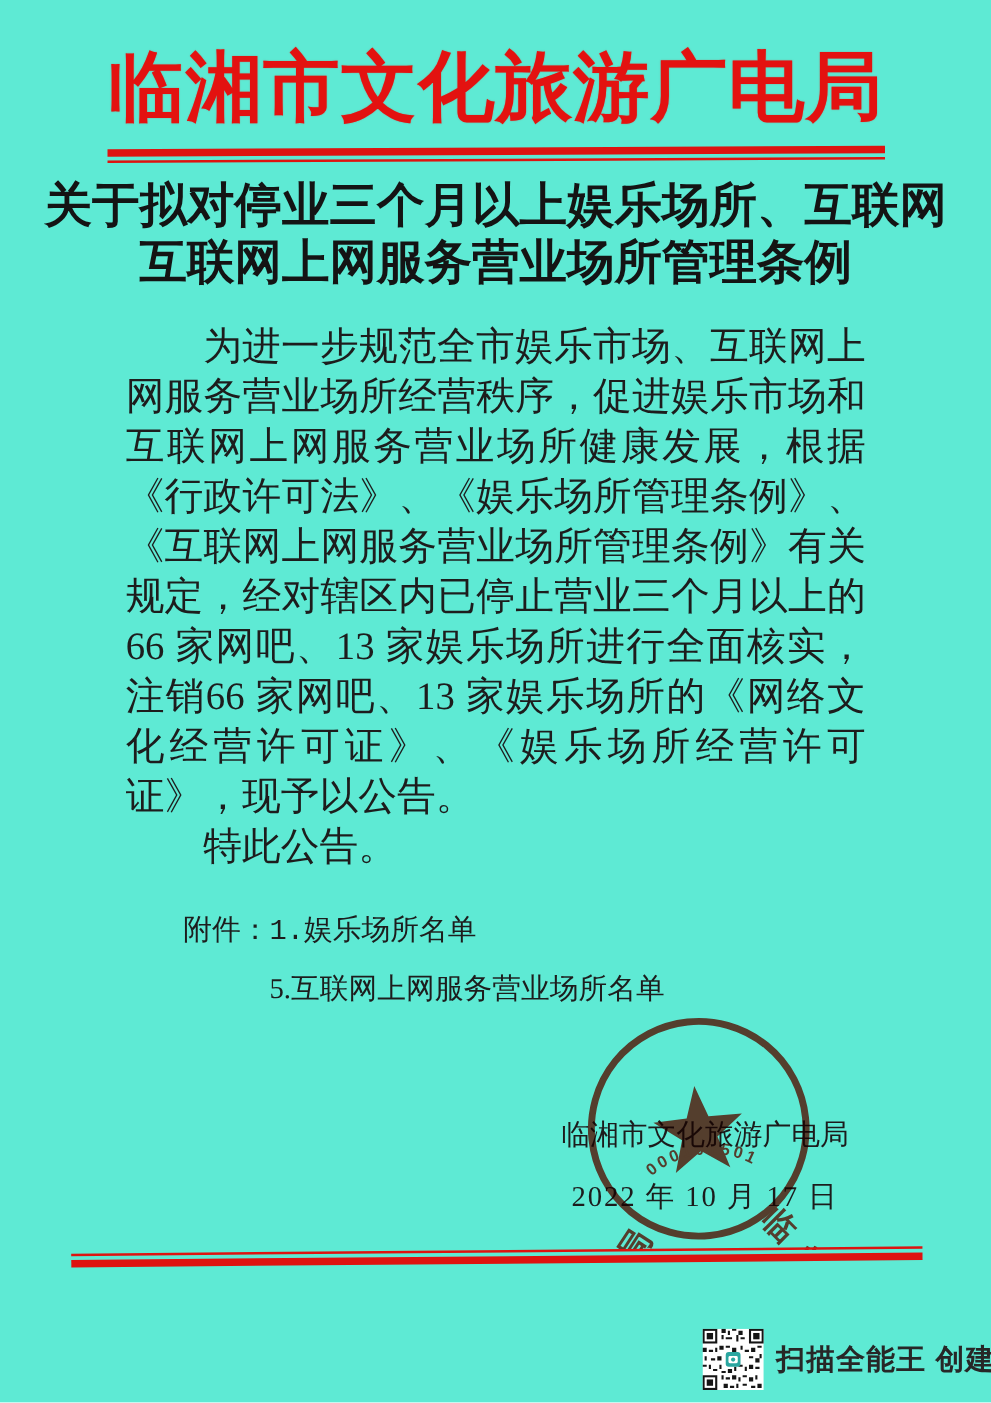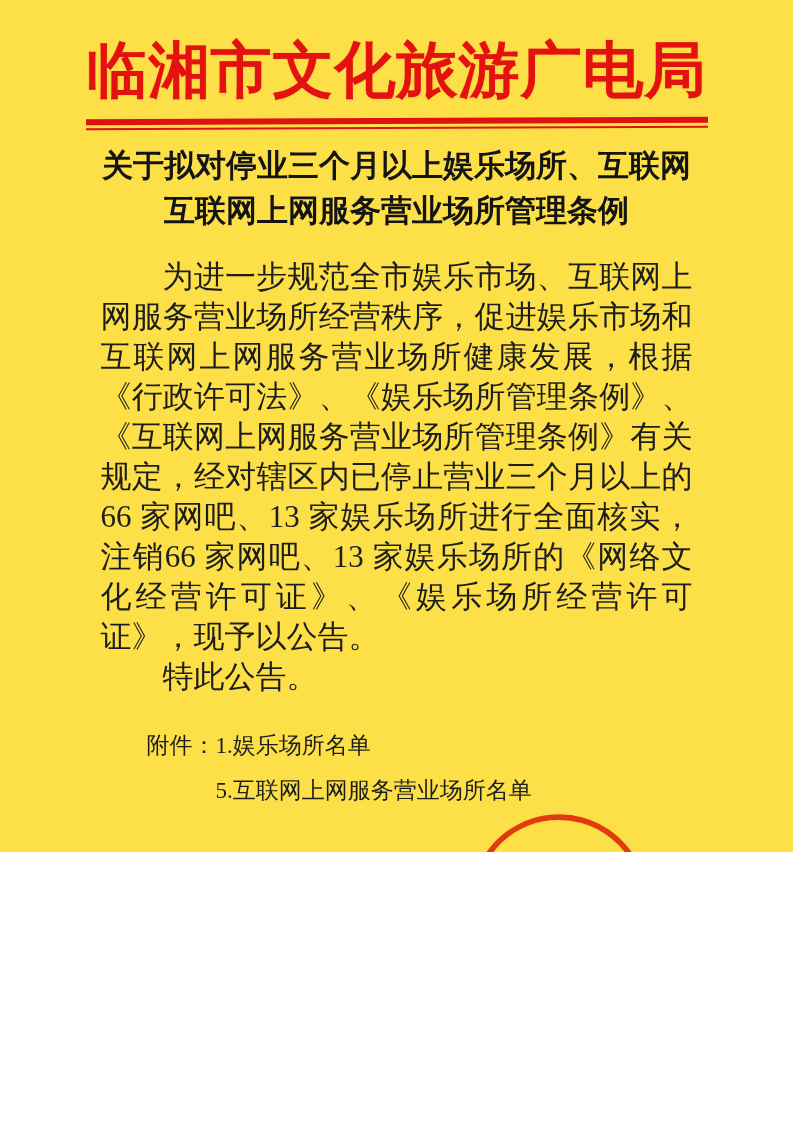--- a/index.html
+++ b/index.html
@@ -1,20 +1,20 @@
 <!DOCTYPE html>
 <html><head>
 <meta charset="utf-8">
 <style>
   * { margin:0; padding:0; box-sizing:border-box; }
   html,body { background:#ffffff; }
   .page {
     position:relative;
-    width:793px; height:852px;
-    background:#fde047;
+    width:793px; height:1122px;
+    background:#5eead4;
     font-family:"Liberation Serif", serif;
     overflow:hidden;
   }
   
   .letterhead {
     padding-top:30px;
     text-align:center;
     font-size:61px;
     line-height:1.35;
     font-weight:900;
@@ -23,21 +23,21 @@
     text-shadow:0 0 1px rgba(227,18,16,.55);
   }
   .head-rule { width:622px; margin:6px auto 0; transform:rotate(-0.25deg); }
   .head-rule .thick { height:6px; background:#de1310; }
   .head-rule .thin  { height:2px; background:#de1310; margin-top:3px; }
 
   
   .doc-title {
     margin-top:14px;
     text-align:center;
-    font-size:31px;
+    font-size:38px;
     line-height:45px;
     font-weight:700;
     color:#141414;
   }
 
   
   .body-text {
     width:592px;
     margin:24px auto 0;
     font-size:31px;
@@ -47,21 +47,21 @@
   }
   .body-text p { text-indent:2em; margin:0; }
 
   .attachments {
     width:592px;
     margin:26px auto 0;
     font-size:23px;
     line-height:45px;
     color:#1d1d1d;
   }
-  .attachments .att1 { text-indent:2em; }
+  .attachments .att1 { text-indent:2em;font-family:Liberation Mono, monospace; }
   .attachments .att2 { margin-left:5em; }
 
   
   .signature {
     position:absolute;
     top:892px; left:418px; width:292px;
     text-align:center;
     font-size:23px;
     color:#1c1c1c;
   }

